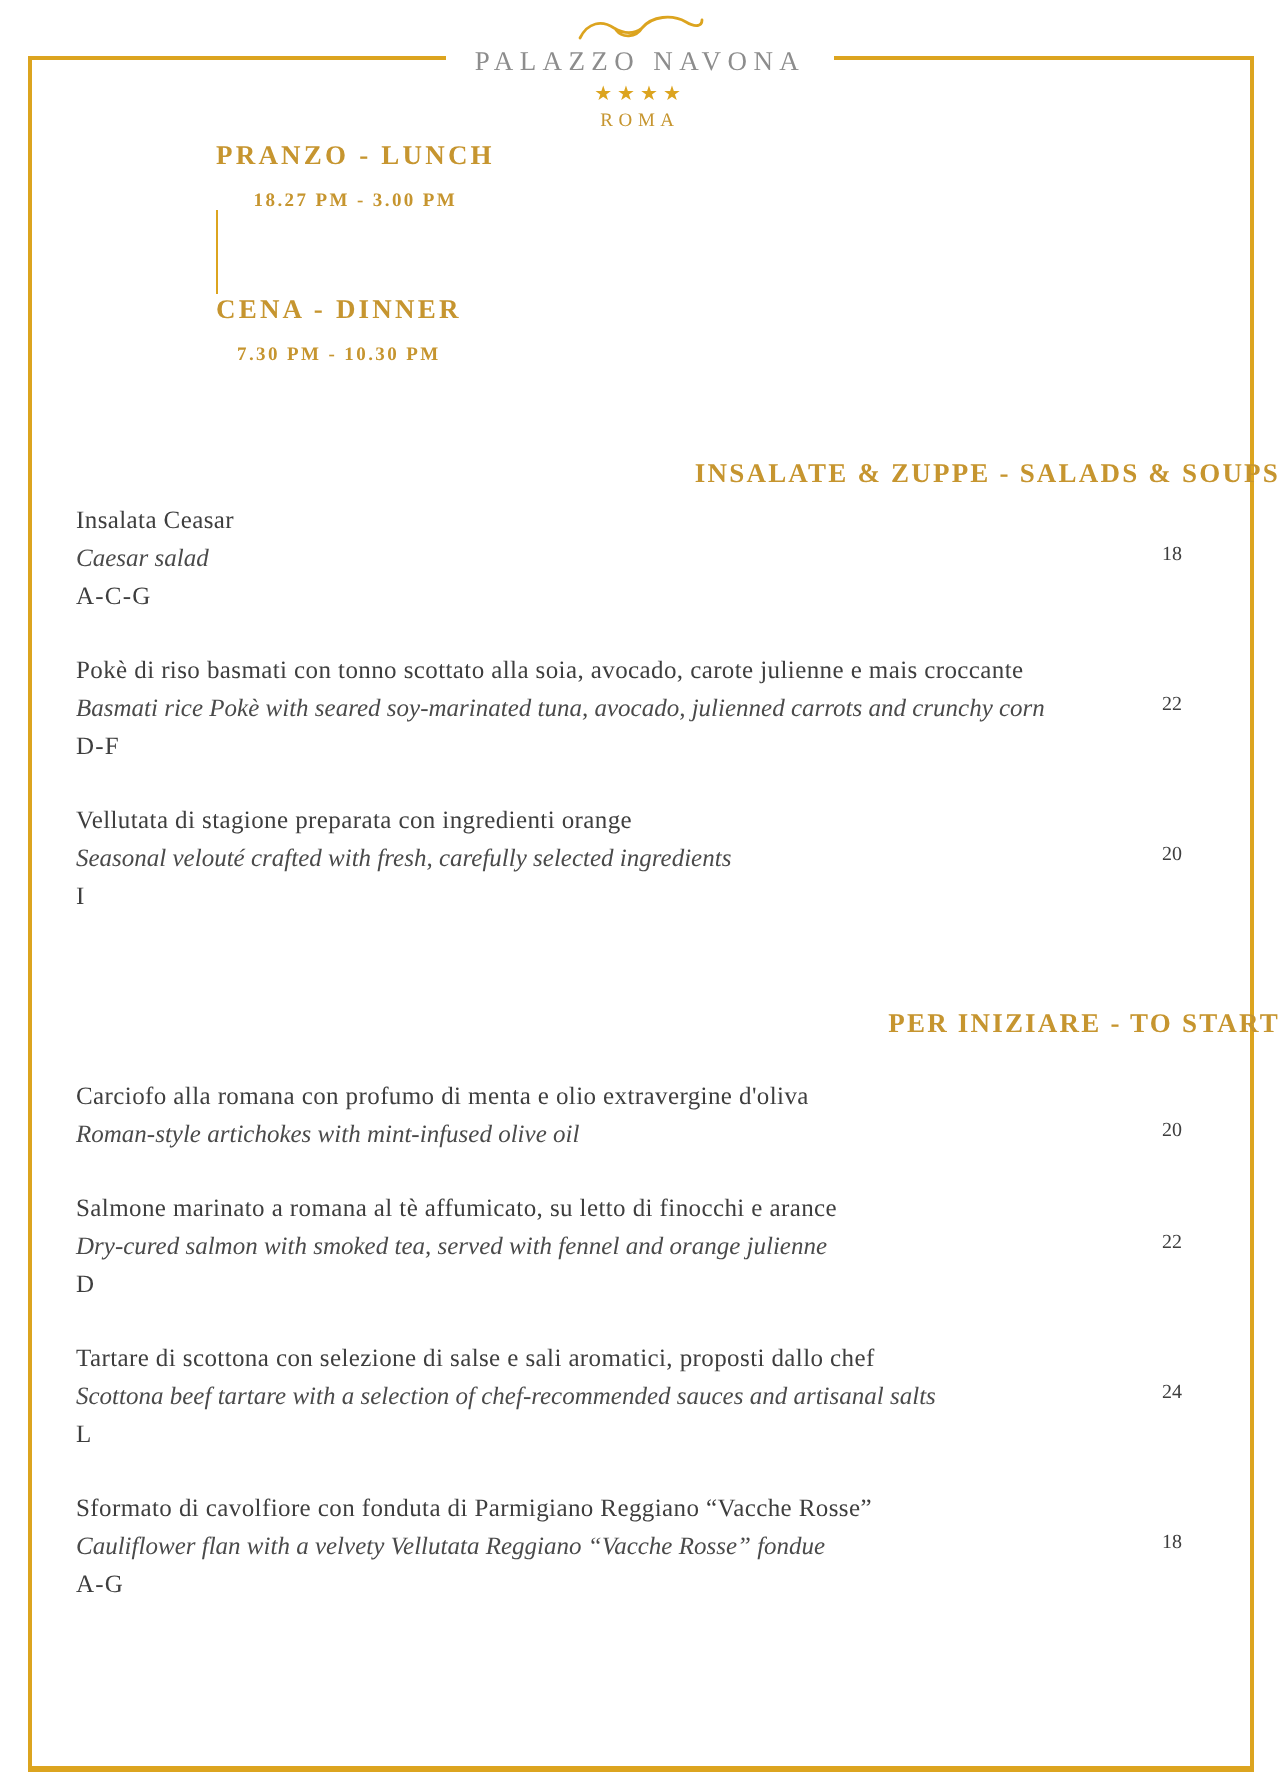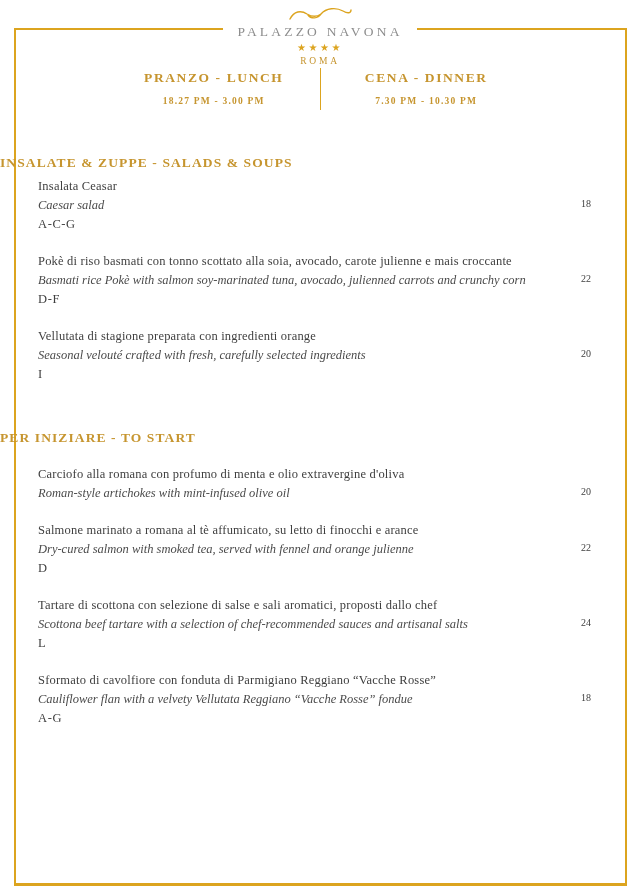--- a/index.html
+++ b/index.html
@@ -30,30 +30,30 @@
   .brand-name{
     display:inline-block; background:#fff; padding:0 14px;
     font-size:13.5px; letter-spacing:3.2px; line-height:15px;
     color:var(--brand_gray);
   }
   .brand-stars{ font-size:10px; letter-spacing:2.5px; line-height:11px; margin-top:2px; color:var(--frame_gold); }
   .brand-city{ font-size:9.5px; letter-spacing:2.8px; line-height:11px; margin-top:3px; color:var(--gold); }
 
   .content{ position:absolute; top:64px; left:0; right:0; }
 
-  .hours{ display:flex; width:424px; margin:6px auto 0; align-items:flex-start; }
+  .hours{ display:flex; width:424px; margin:6px auto 0; align-items:flex-start;flex-direction:column; }
   .hours-col{ flex:1; text-align:center; }
   .hours-title{ font-size:13.5px; font-weight:bold; letter-spacing:1.6px; line-height:16px; color:var(--gold); }
   .hours-time{ font-size:9.5px; font-weight:bold; letter-spacing:1.2px; line-height:12px; margin-top:9px; color:var(--gold); }
   .hours-divider{ width:1px; height:42px; margin-top:-2px; background:var(--frame_gold); }
 
   .menu-section:first-child{ margin-top:45px; }
   .menu-section + .menu-section{ margin-top:46px; }
   .section-title{
-    margin:0 0 6px; text-align:left;
+    margin:0 0 6px; text-align:right;
     font-size:13.5px; font-weight:bold; letter-spacing:1.1px; line-height:16px;
     color:var(--gold);
   }
   .menu-section:nth-child(2) .section-title{ margin-bottom:19px; }
 
   .menu-item{ position:relative; margin:0 49px 18px 38px; }
   .item-name{ font-size:12.5px; line-height:19px; letter-spacing:0.2px; color:var(--text); padding-right:56px; }
   .item-translation{ font-size:12.5px; line-height:19px; font-style:italic; color:var(--text_light); padding-right:56px; }
   .item-allergens{ font-size:12.5px; line-height:19px; letter-spacing:0.6px; color:var(--text); }
   .item-price{ position:absolute; right:0; top:17px; font-size:10px; line-height:19px; color:var(--text); }
@@ -95,21 +95,21 @@
     <div class="section-items">
   <article class="menu-item">
     <div class="item-name">Insalata Ceasar</div>
     <div class="item-translation">Caesar salad</div>
     <div class="item-allergens">A-C-G</div>
     <div class="item-price">18</div>
   </article>
 
   <article class="menu-item">
     <div class="item-name">Pokè di riso basmati con tonno scottato alla soia, avocado, carote julienne e mais croccante</div>
-    <div class="item-translation">Basmati rice Pokè with salmon soy-marinated tuna, avocado, julienned carrots and crunchy corn</div>
+    <div class="item-translation">Basmati rice Pokè with seared soy-marinated tuna, avocado, julienned carrots and crunchy corn</div>
     <div class="item-allergens">D-F</div>
     <div class="item-price">22</div>
   </article>
 
   <article class="menu-item">
     <div class="item-name">Vellutata di stagione preparata con ingredienti orange</div>
     <div class="item-translation">Seasonal velouté crafted with fresh, carefully selected ingredients</div>
     <div class="item-allergens">I</div>
     <div class="item-price">20</div>
   </article>

